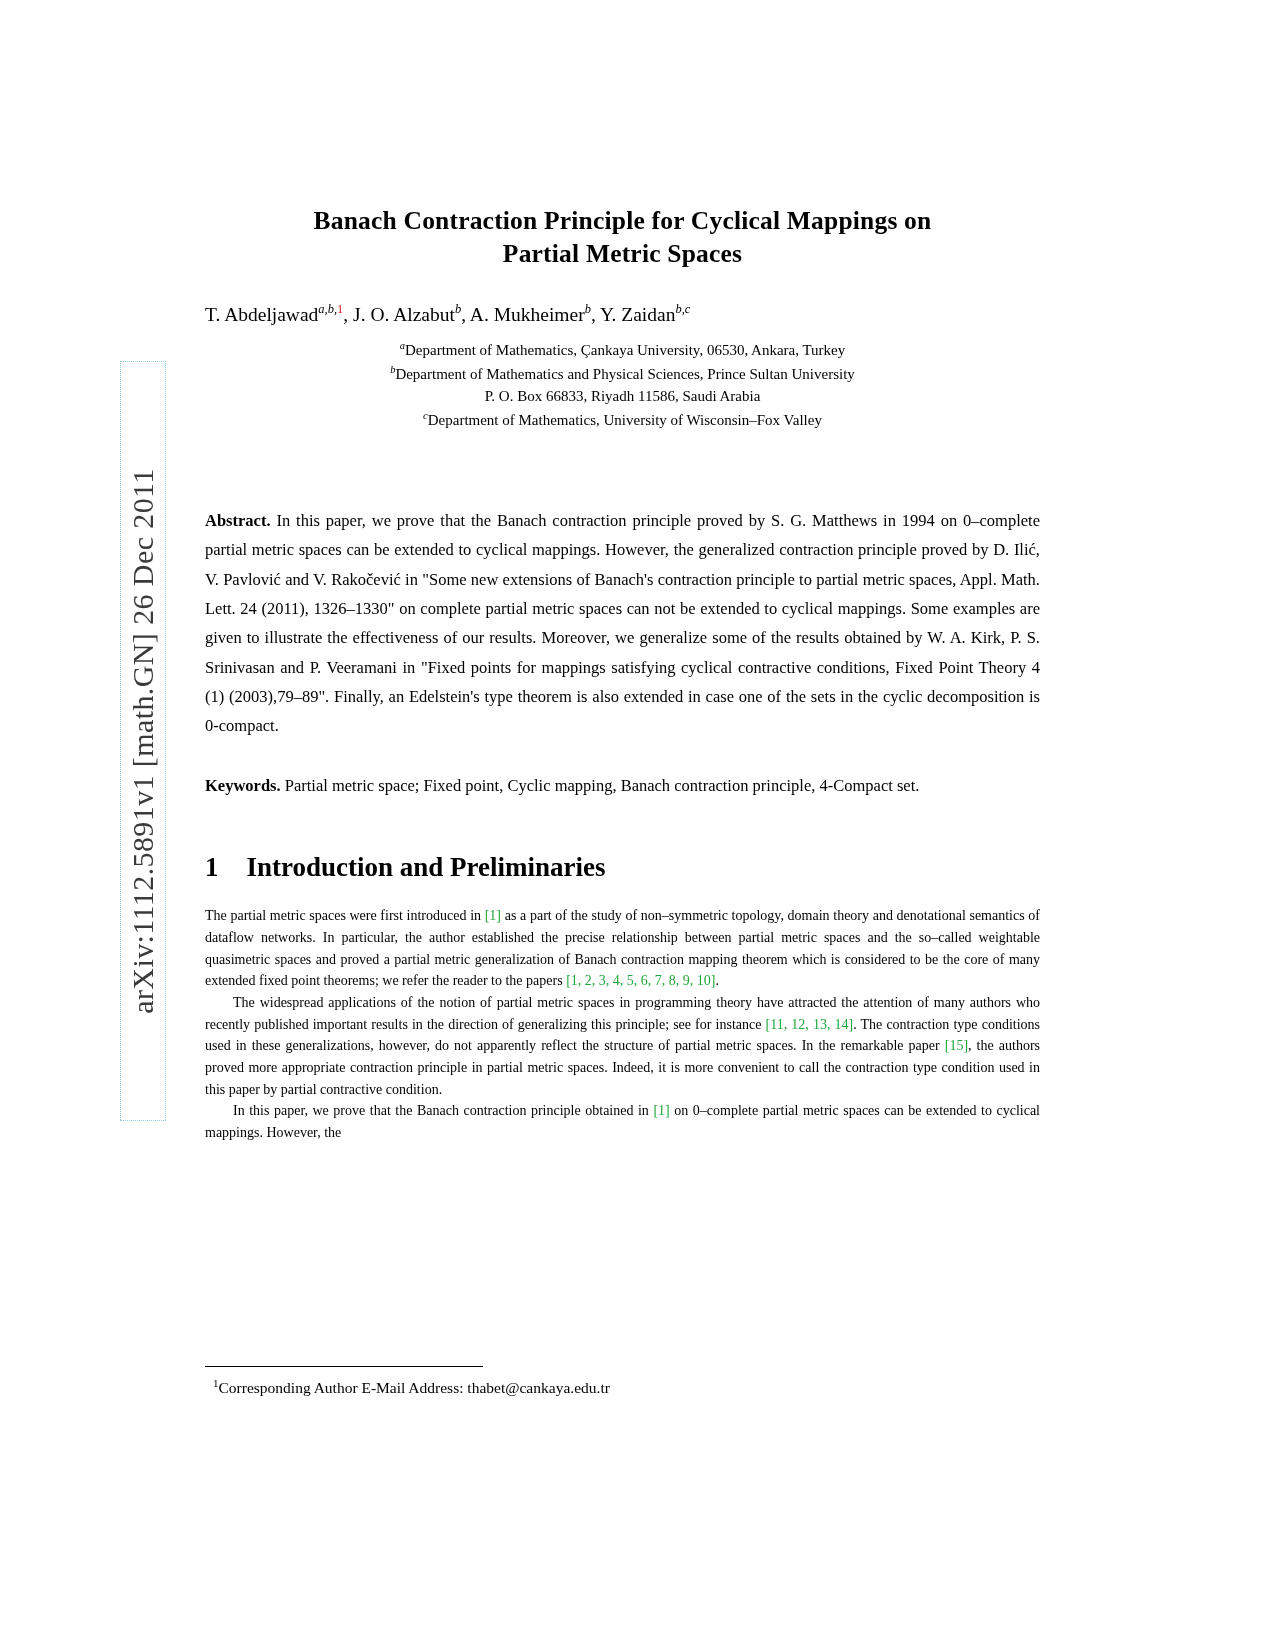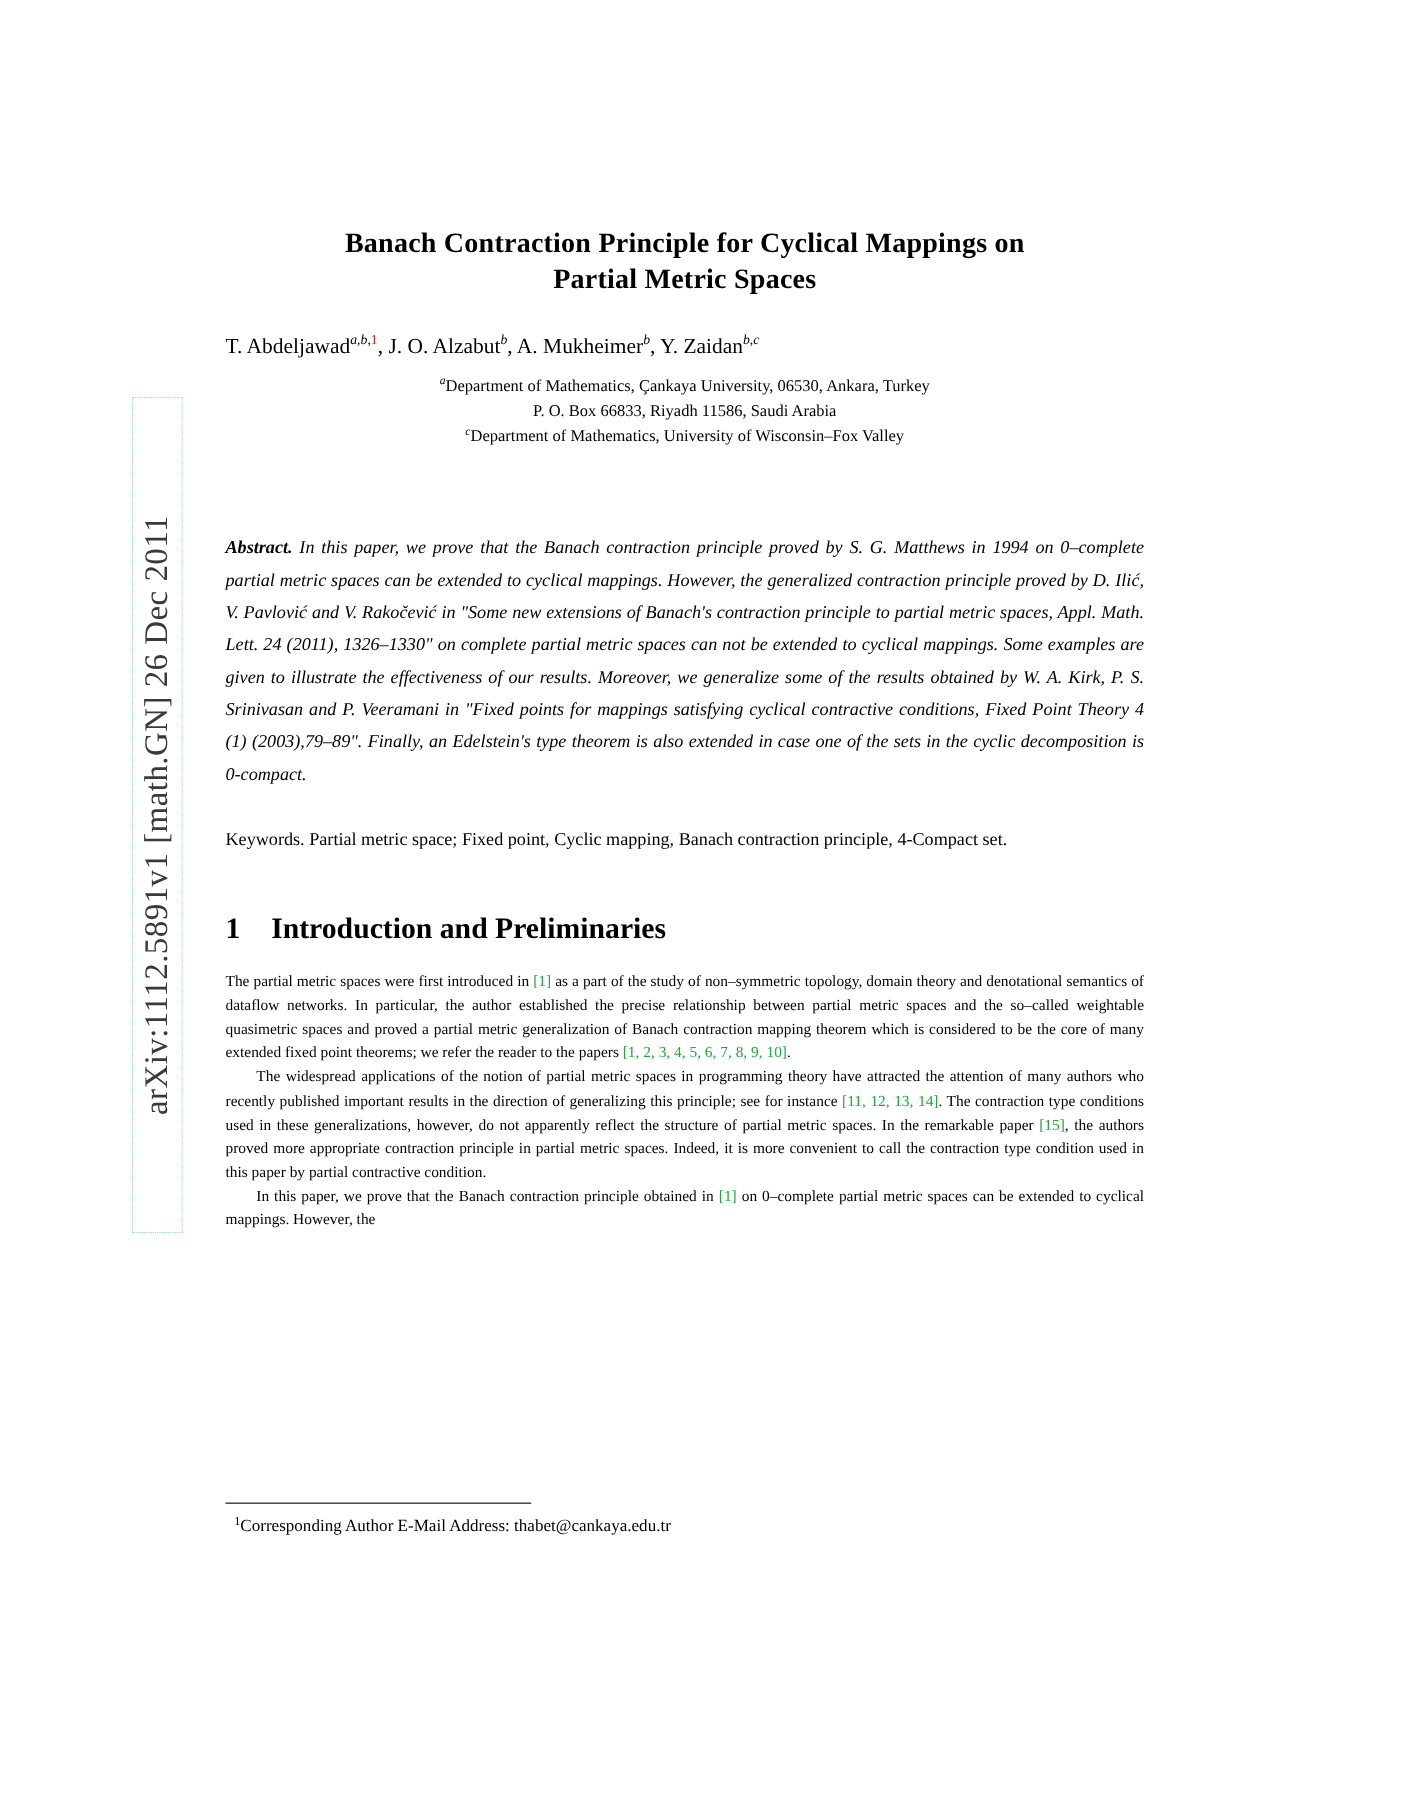--- a/index.html
+++ b/index.html
@@ -70,31 +70,30 @@
     font-size: 15px;
     line-height: 1.52;
   }
   .affils sup { font-size: 10.5px; font-style: italic; }
 
   .abstract {
     margin-top: 74px;
     font-size: 16.5px;
     line-height: 1.78;
     text-align: justify;
-    font-style: italic;
   }
   .abstract .lead { font-weight: bold; }
 
   .keywords {
     margin-top: 30px;
     font-size: 16.5px;
     line-height: 1.78;
     text-align: justify;
   }
-  .keywords .lead { font-weight: normal; }
+  .keywords .lead { font-weight: bold; }
 
   .section-head {
     margin-top: 52px;
     font-size: 27px;
     font-weight: bold;
     display: flex;
     gap: 28px;
   }
 
   .body-text {
@@ -141,20 +140,23 @@
 
   <div class="authors">
     <span>T. Abdeljawad</span><sup>a,b,</sup><span class="footmark">1</span><span>, J. O. Alzabut</span><sup>b</sup><span>, A. Mukheimer</span><sup>b</sup><span>, Y. Zaidan</span><sup>b,c</sup>
   </div>
 
   <div class="affils">
     <div>
       <sup>a</sup><span>Department of Mathematics, Çankaya University, 06530, Ankara, Turkey</span>
     </div>
     <div>
+      <sup>b</sup><span>Department of Mathematics and Physical Sciences, Prince Sultan University</span>
+    </div>
+    <div>
       <span>P. O. Box 66833, Riyadh 11586, Saudi Arabia</span>
     </div>
     <div>
       <sup>c</sup><span>Department of Mathematics, University of Wisconsin–Fox Valley</span>
     </div>
   </div>
 
   <div class="abstract">
     <span class="lead">Abstract.</span>
     <span>In this paper, we prove that the Banach contraction principle proved by S. G. Matthews in 1994 on 0–complete partial metric spaces can be extended to cyclical mappings. However, the generalized contraction principle proved by D. Ilić, V. Pavlović and V. Rakočević in "Some new extensions of Banach's contraction principle to partial metric spaces, Appl. Math. Lett. 24 (2011), 1326–1330" on complete partial metric spaces can not be extended to cyclical mappings. Some examples are given to illustrate the effectiveness of our results. Moreover, we generalize some of the results obtained by W. A. Kirk, P. S. Srinivasan and P. Veeramani in "Fixed points for mappings satisfying cyclical contractive conditions, Fixed Point Theory 4 (1) (2003),79–89". Finally, an Edelstein's type theorem is also extended in case one of the sets in the cyclic decomposition is 0-compact.</span>

